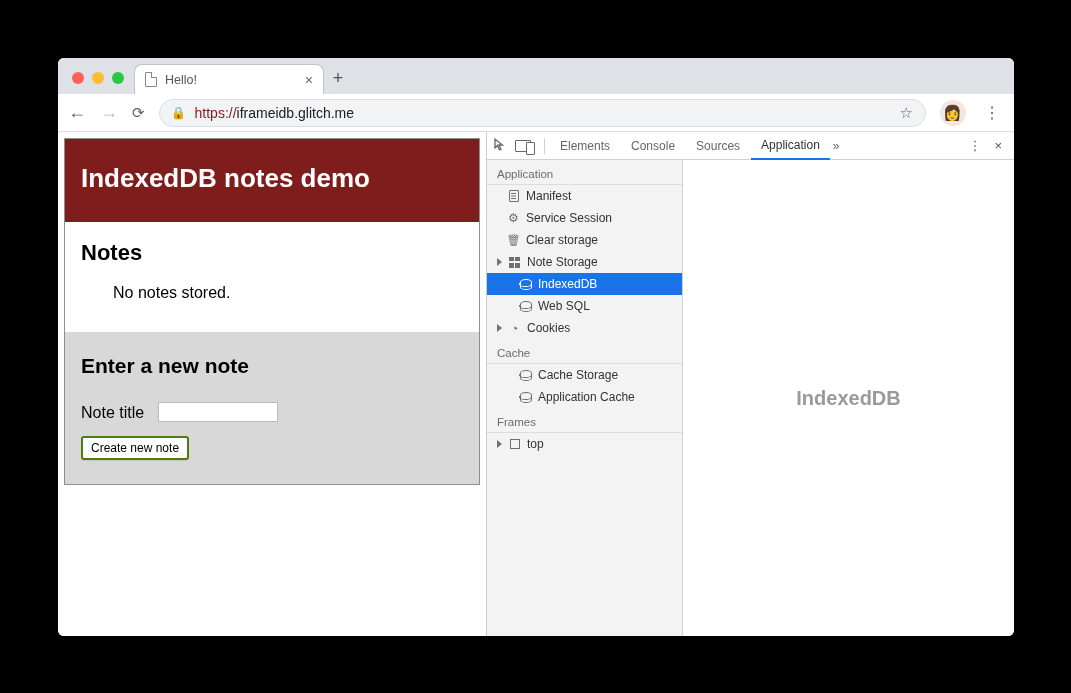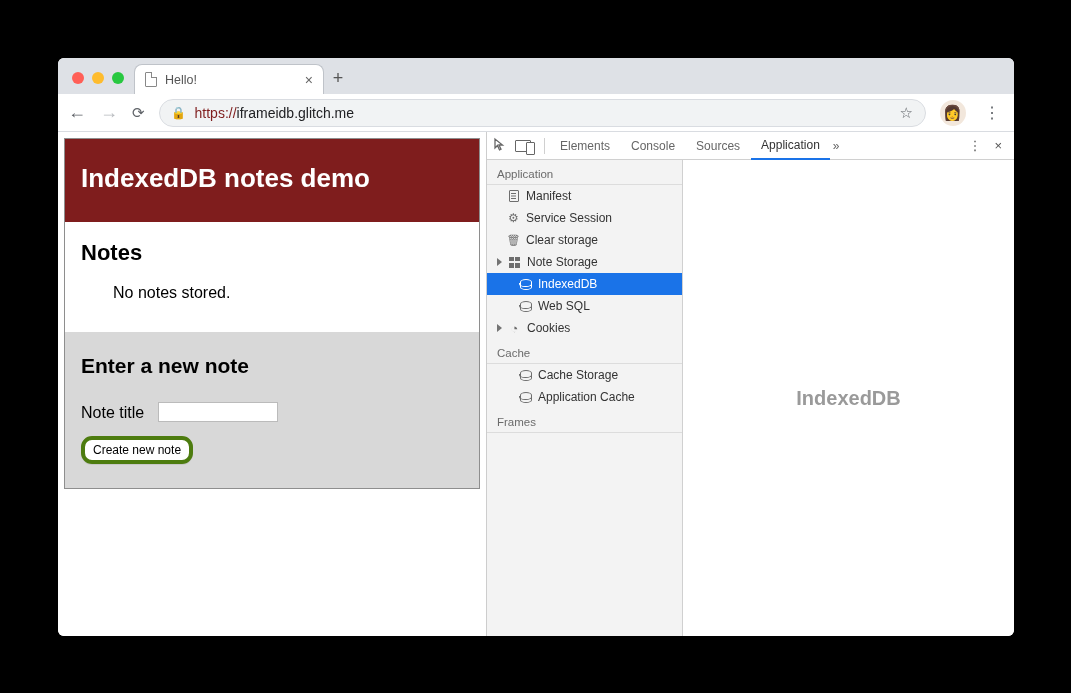--- a/index.html
+++ b/index.html
@@ -133,22 +133,22 @@
   }
   .form-area h2 { font-size:21px; font-weight:700; margin-bottom:24px; }
   .field { display:flex; align-items:flex-end; font-size:16px; margin-bottom:6px; gap:14px; }
   .field input[type=text] {
     height:20px; width:120px; background:#fff; border:1px solid #bbb; font-size:13px; padding:0 3px;
   }
   .create-btn {
     margin-top:8px;
     font-size:12px;
     background:#fff;
-    border:4px solid #4d7c0f;
-    border-radius:11px;
+    border:2px solid #4d7c0f;
+    border-radius:3px;
     padding:3px 8px;
     box-shadow: 0 1px 0 rgba(0,0,0,0.08);
   }
   
   .devtools {
     flex:1;
     display:flex;
     flex-direction:column;
     border-left:1px solid #cdcdcd;
     background:#fff;
@@ -343,20 +343,27 @@
             <span>Cache Storage</span>
           </div>
           <div class="dt-item sub">
             <span class="ico">
                 <span class="ico-db"></span>
               </span>
             <span>Application Cache</span>
           </div>
 
           <div class="dt-group">Frames</div>
+          <div class="dt-item">
+            <span class="caret"></span>
+            <span class="ico">
+                <span class="ico-frame"></span>
+              </span>
+            <span>top</span>
+          </div>
 
         </div>
 
         <div class="dt-detail">
           <span>IndexedDB</span>
         </div>
       </div>
     </div>
 
   </div>

